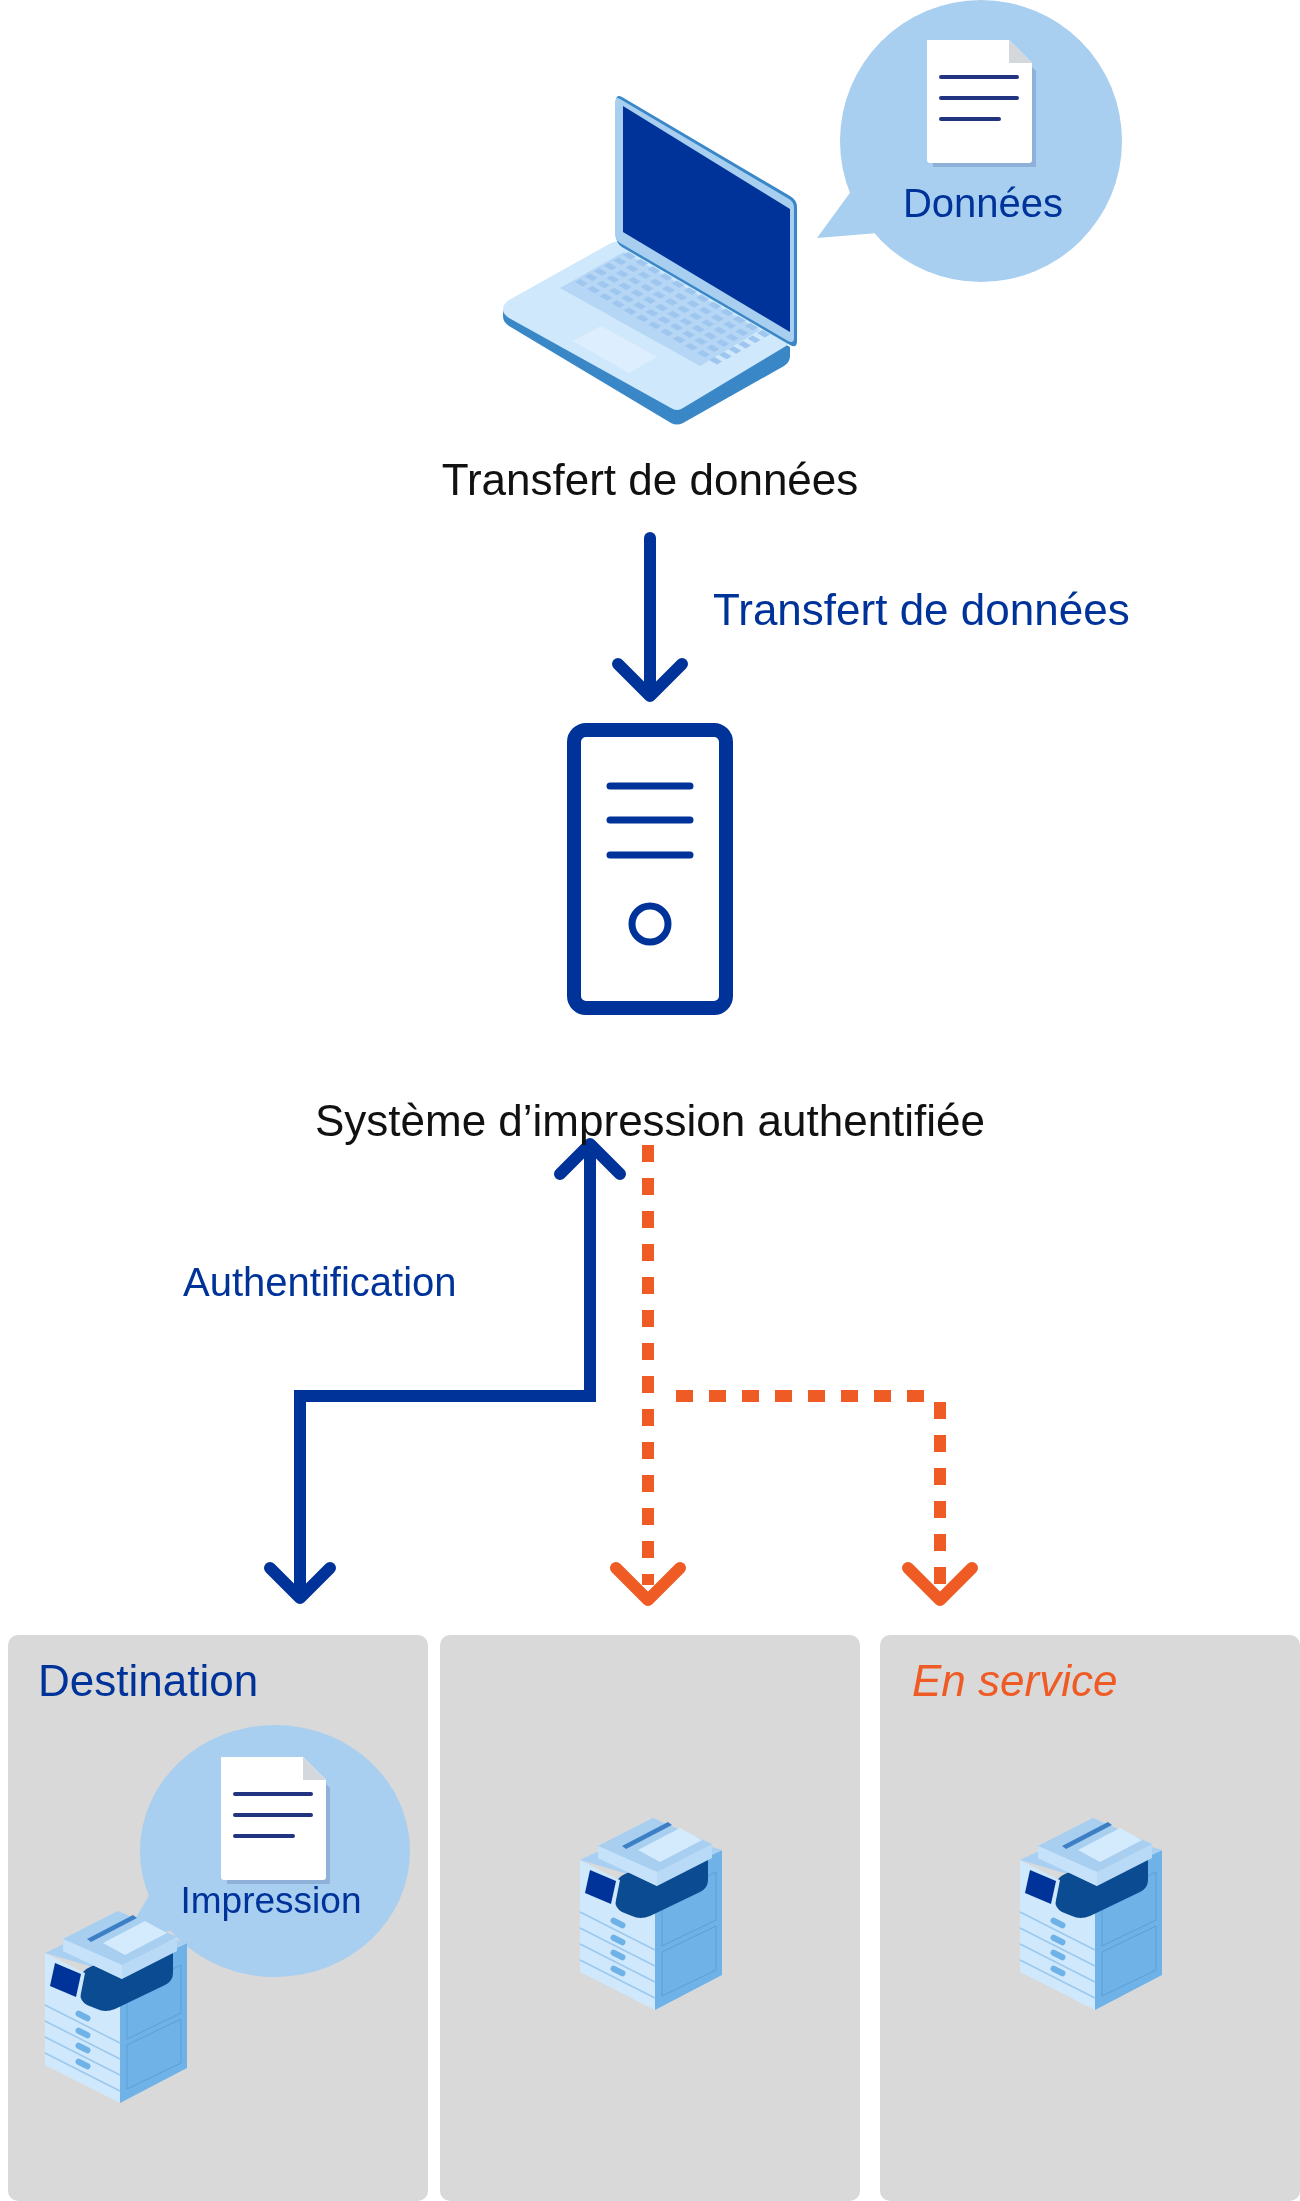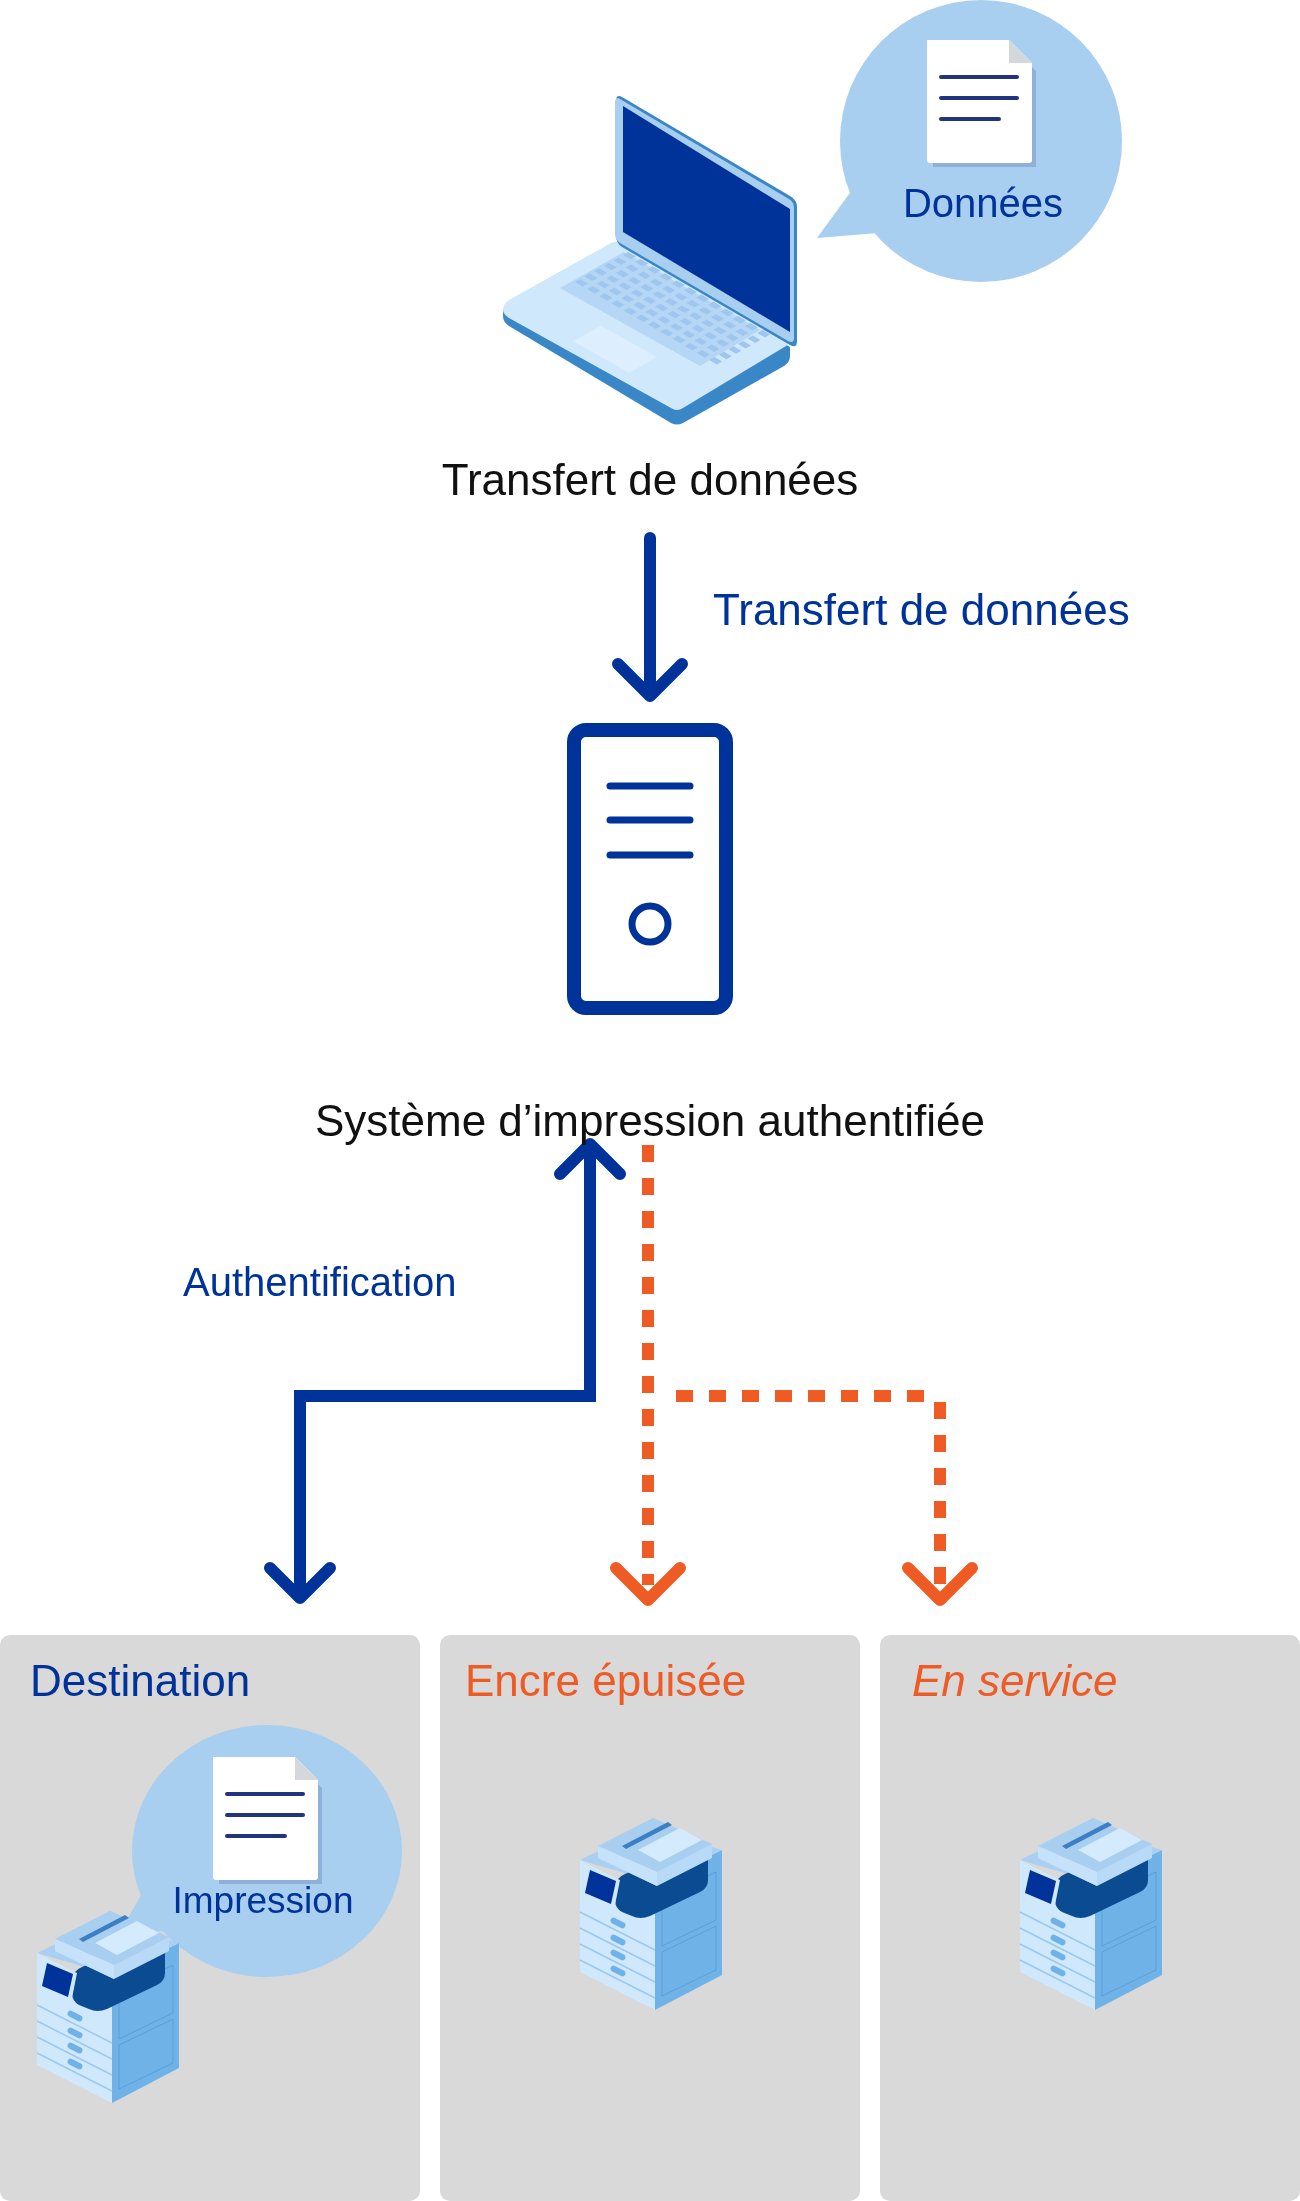--- a/index.html
+++ b/index.html
@@ -184,37 +184,36 @@
     <polyline points="616,1568 648,1600 680,1568" stroke-linecap="round" stroke-linejoin="round"></polyline>
     <polyline points="908,1568 940,1600 972,1568" stroke-linecap="round" stroke-linejoin="round"></polyline>
   </g>
 </svg>
 
 <div class="lbl lbl-black center" style="left:650px; top:458px;">Transfert de données</div>
 <div class="lbl lbl-blue" style="left:713px; top:588px;">Transfert de données</div>
 <div class="lbl lbl-black center" style="left:650px; top:1061px;margin-top:38px;">Système d’impression authentifiée</div>
 <div class="lbl lbl-blue" style="left:183px; top:1262px; font-size:40px;">Authentification</div>
 
-<div class="panel" style="left:0px; width:420px;">
+<div class="panel" style="left:8px; width:420px;">
   <div class="panel-title" style="left:30px; color:#003399;">Destination</div>
   <svg width="420" height="566" viewBox="0 1635 420 566" style="position:absolute; left:0; top:0;">
     <ellipse cx="267" cy="1851" rx="135" ry="126" fill="#A8CEF0"></ellipse>
     <path d="M150 1880 L118 1935 L175 1930 Z" fill="#A8CEF0"></path>
     <g>
         <use href="#doc-sym" x="213" y="1757"></use>
       </g>
     <text x="263" y="1913" text-anchor="middle" font-family="Liberation Sans, sans-serif" font-size="37" fill="#003399">Impression</text>
     <g>
         <use href="#printer-sym" x="37" y="1893"></use>
       </g>
   </svg>
 </div>
 
 <div class="panel" style="left:440px; width:420px;">
-  <div class="panel-title" style="left:25px; color:#EF5B25;">Encre épuisée</div>
   <svg width="420" height="566" viewBox="0 0 420 566" style="position:absolute; left:0; top:0;">
     <g>
         <use href="#printer-sym" x="140" y="165"></use>
       </g>
   </svg>
 </div>
 
 <div class="panel" style="left:880px; width:420px;font-style:italic;">
   <div class="panel-title" style="left:32px; color:#EF5B25;">En service</div>
   <svg width="420" height="566" viewBox="0 0 420 566" style="position:absolute; left:0; top:0;">

